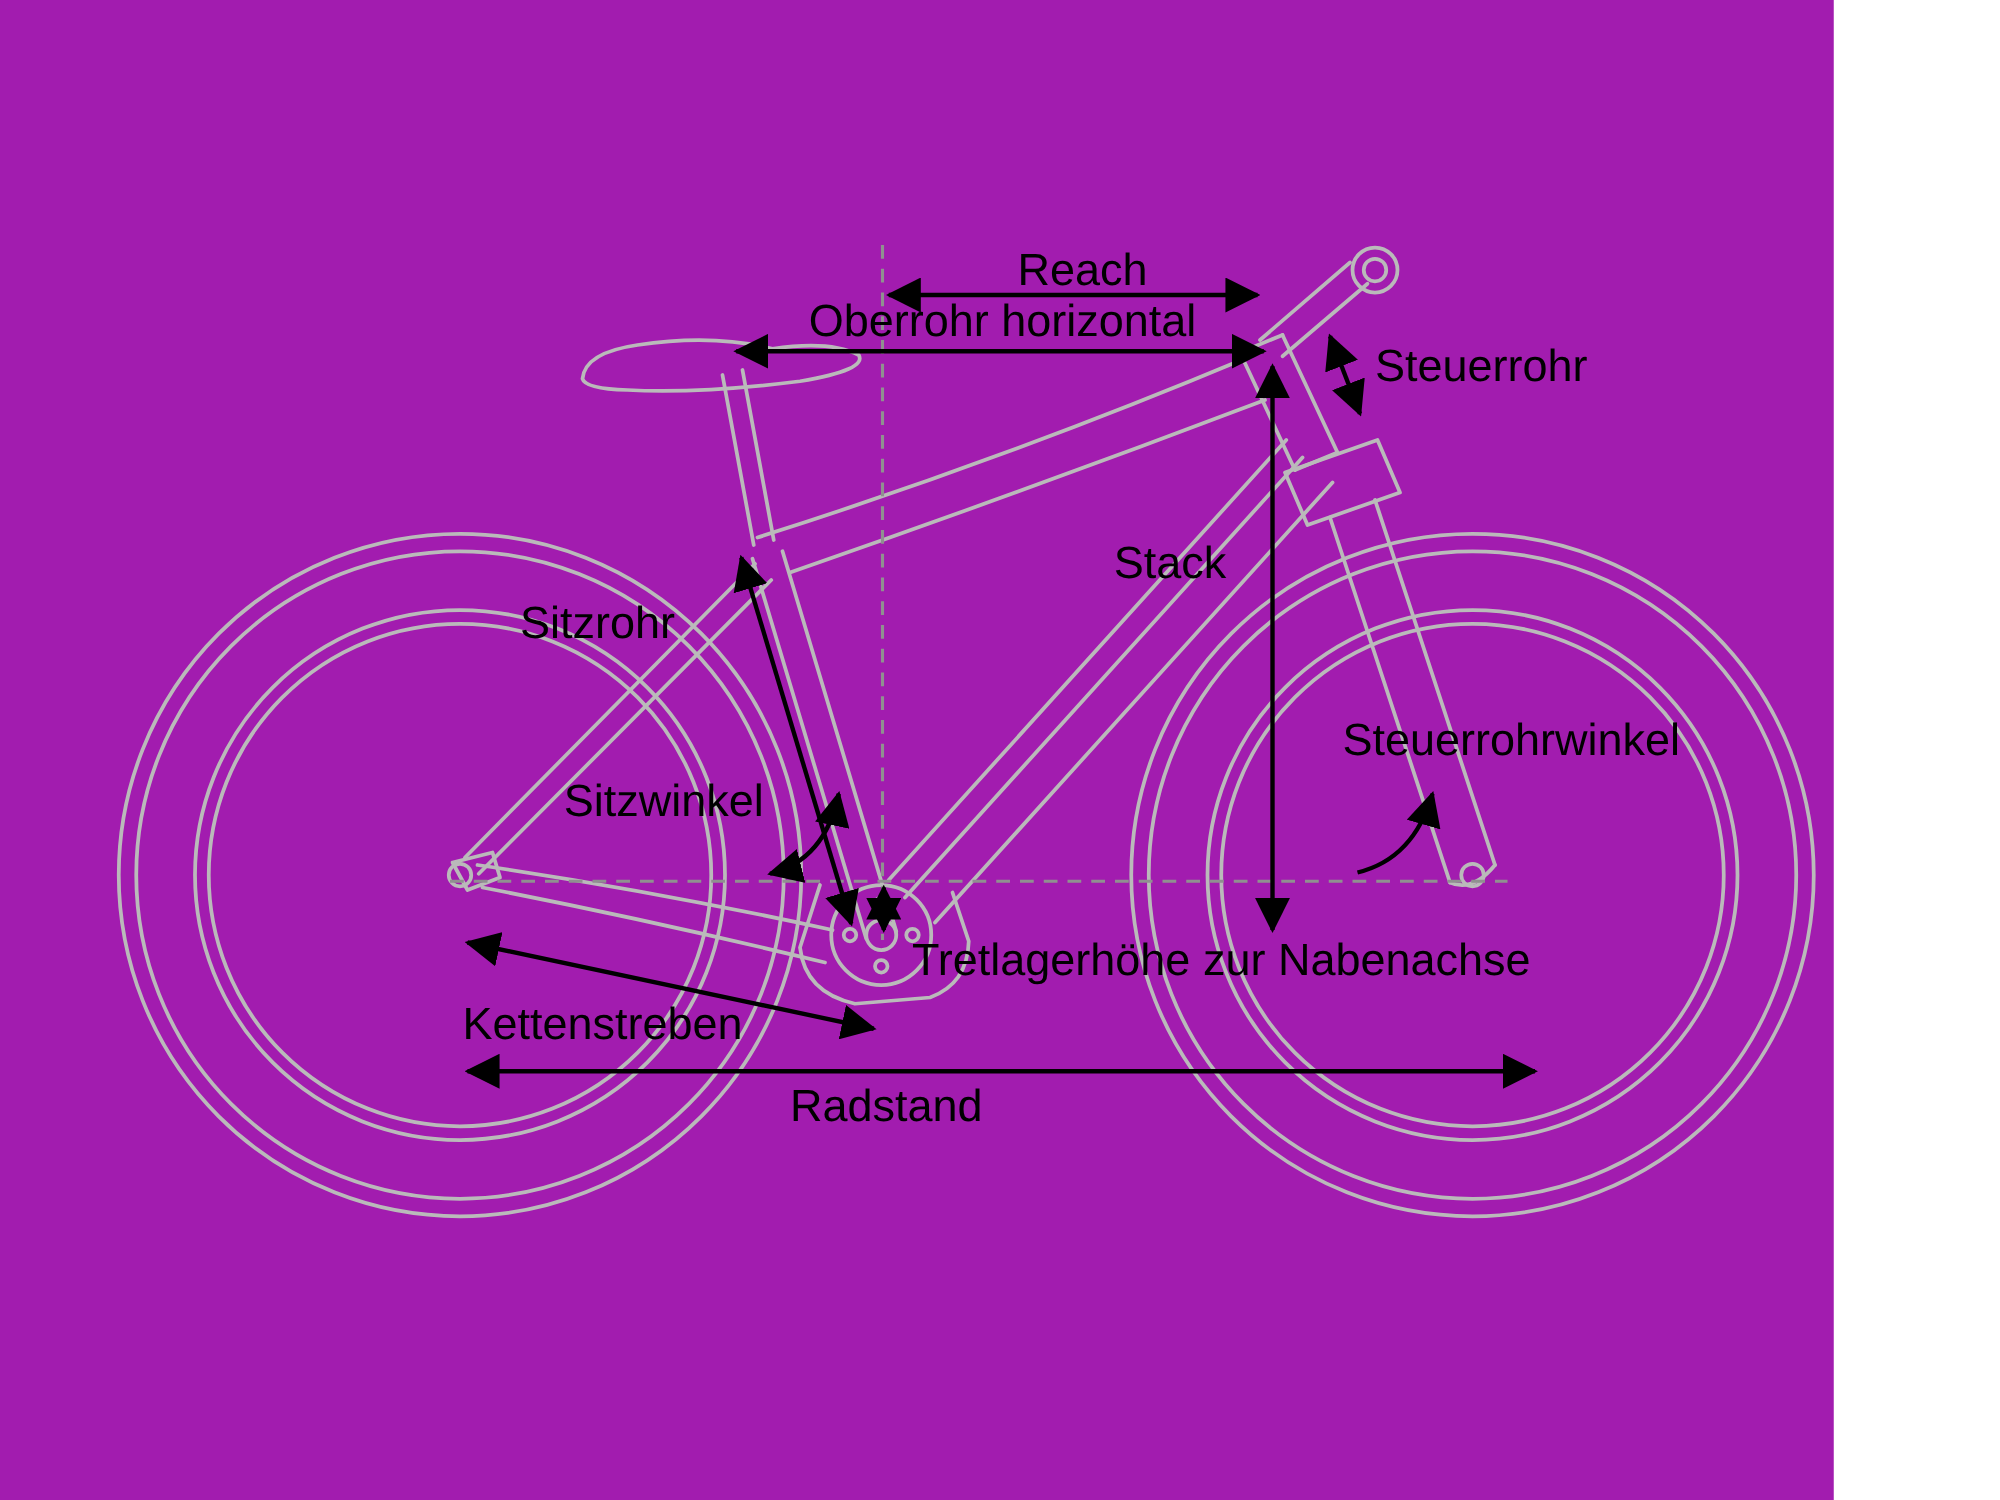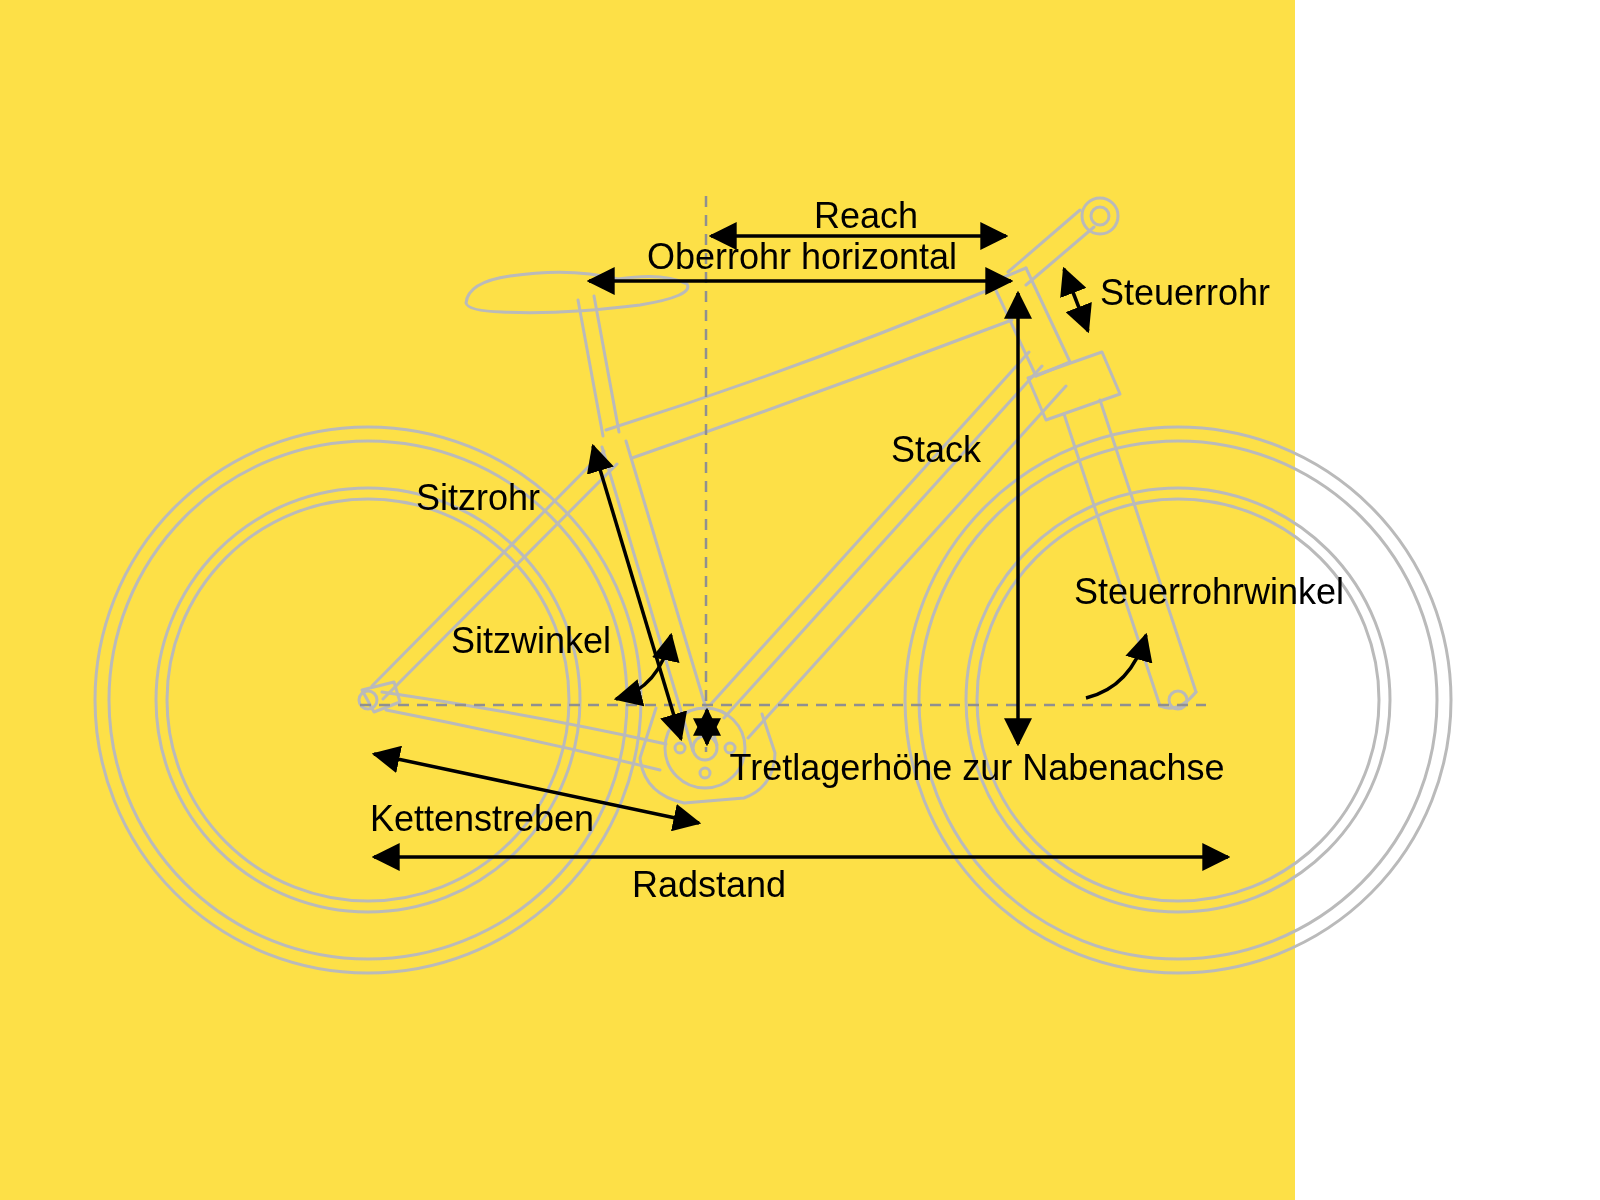--- a/index.html
+++ b/index.html
@@ -2,23 +2,23 @@
 <html><head>
 <meta charset="utf-8">
 <style>
   html, body {
     margin: 0;
     padding: 0;
     background: #ffffff;
   }
   .canvas {
     position: relative;
-    width: 1295px;
+    width: 1467px;
     height: 1200px;
-    background: #fde047;
+    background: #a21caf;
     font-family: "Liberation Sans", "DejaVu Sans", sans-serif;
   }
   svg { display: block; }
   .bike {
     stroke: #bababa;
     stroke-width: 3;
     fill: none;
     stroke-linecap: round;
     stroke-linejoin: round;
   }

